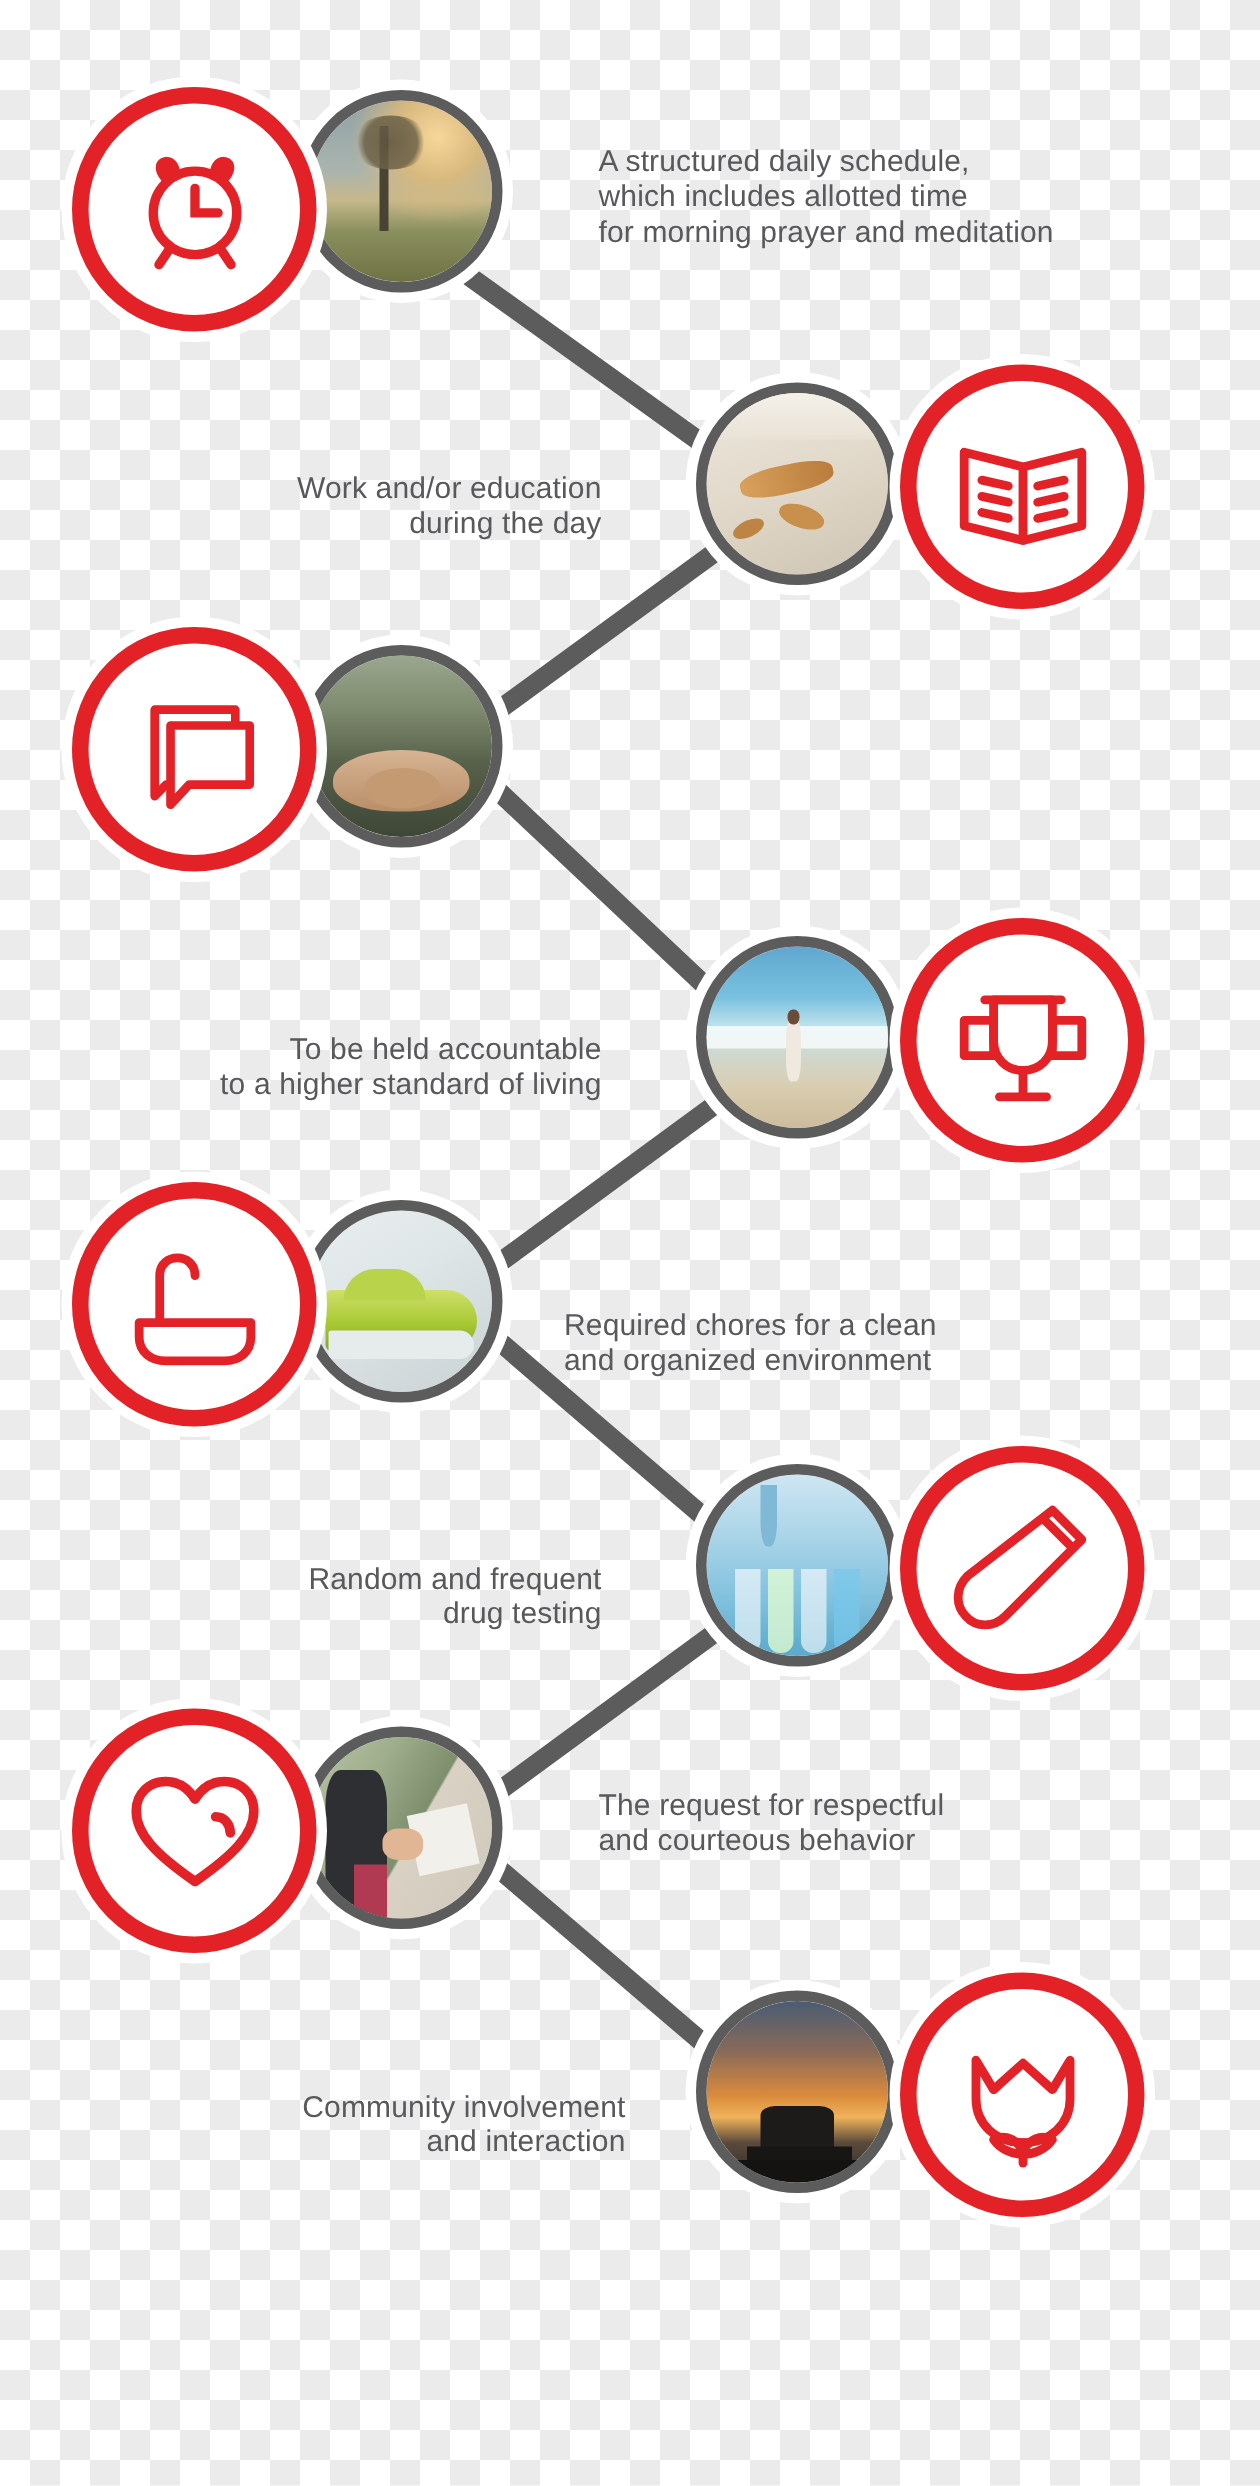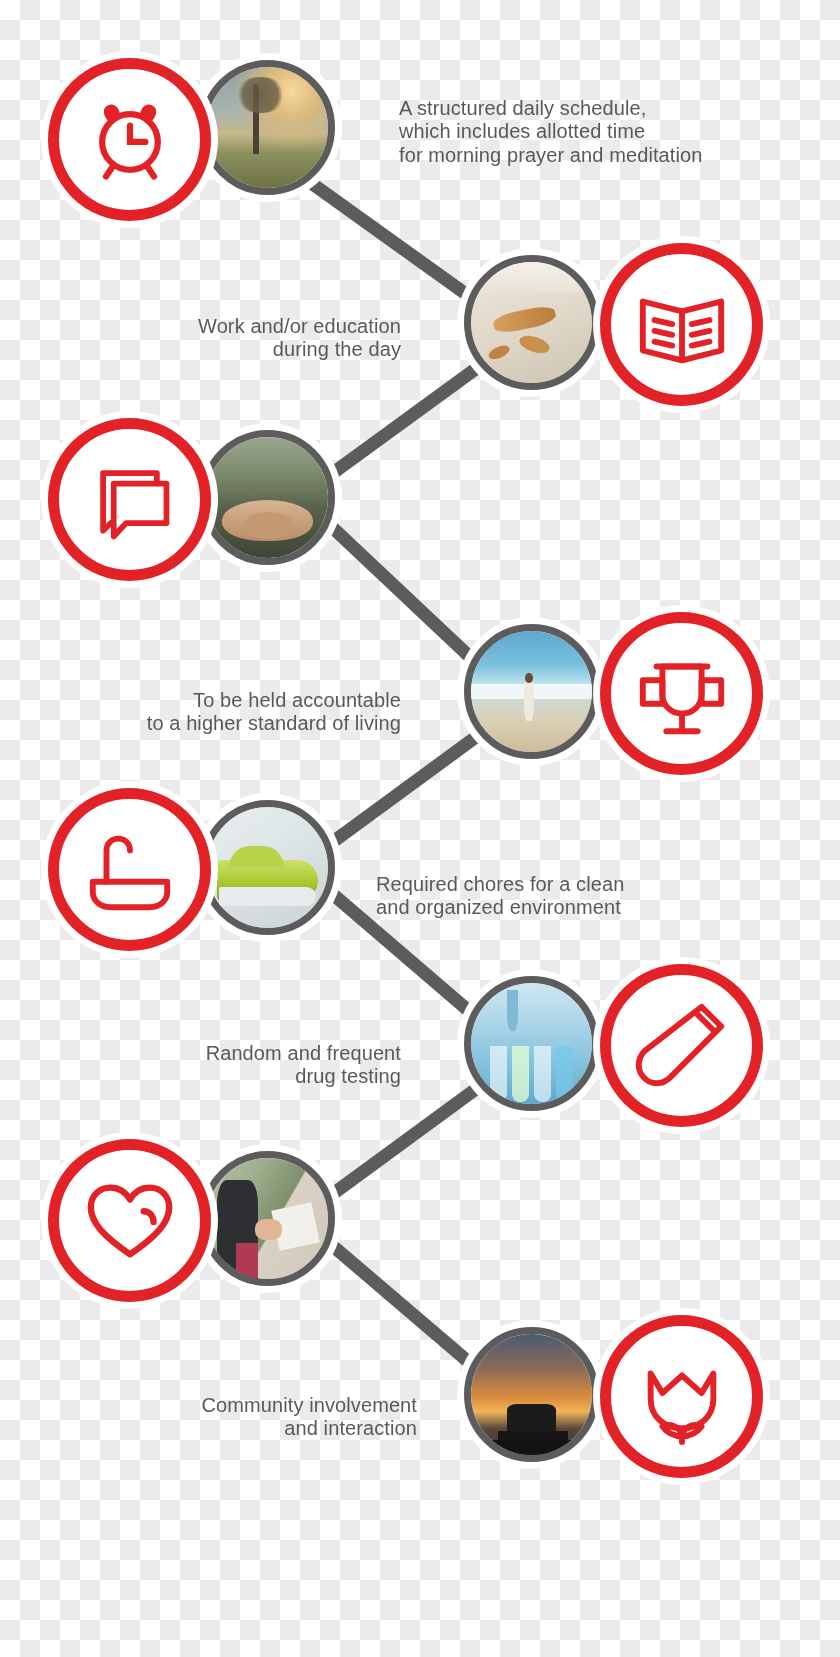--- a/index.html
+++ b/index.html
@@ -222,20 +222,22 @@
 
   <div class="node icon" style="left:48px;top:1139px;width:163px;height:163px;">
     <svg width="98" height="98" viewBox="0 0 100 100">
       <g fill="none" stroke="#e32227" stroke-width="6.5" stroke-linejoin="round" stroke-linecap="round">
         <path d="M50 84 C24 66 10 52 10 36 C10 24 19 16 30 16 C38 16 45 20 50 28 C55 20 62 16 70 16 C81 16 90 24 90 36 C90 52 76 66 50 84 Z"></path>
         <path d="M64 40 C70 40 74 45 74 51"></path>
       </g>
     </svg>
   </div>
 
+  <div class="label right" style="left:399px;top:1193px;width:360px;">The request for respectful
+and courteous behavior</div>
 
   <div class="node photo" style="left:464px;top:1327px;width:135px;height:135px;">
     <div class="ph" style="background:linear-gradient(#4a5c74 0%,#8a6a58 28%,#d98b3c 52%,#f0b35a 64%,#5b4a3c 78%,#2d2a26 100%);">
       <div style="position:absolute;left:30%;top:58%;width:40%;height:26%;background:#1d1b19;border-radius:20% 20% 0 0;"></div>
       <div style="position:absolute;left:22%;top:80%;width:58%;height:8%;background:#171614;"></div>
       <div style="position:absolute;left:0;top:88%;width:100%;height:12%;background:#141311;"></div>
     </div>
   </div>
 
   <div class="node icon" style="left:600px;top:1315px;width:163px;height:163px;">

